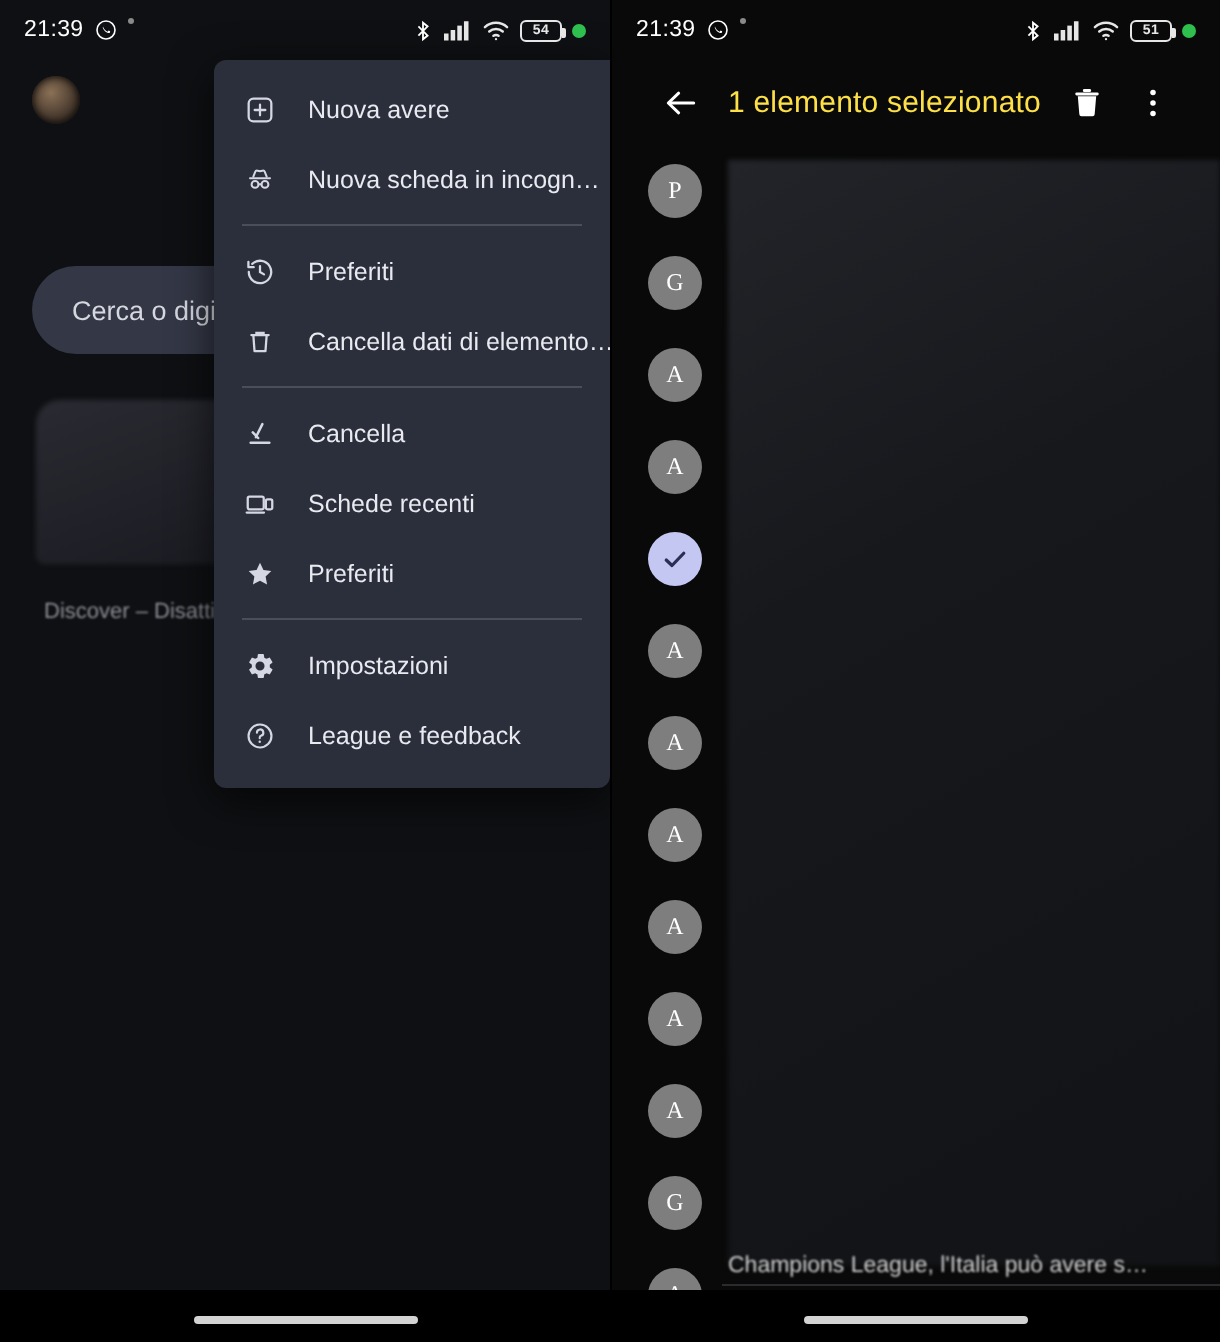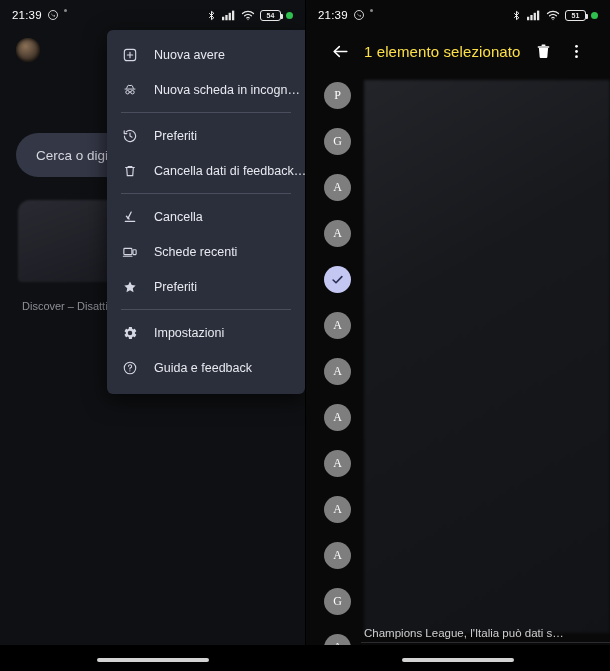--- a/index.html
+++ b/index.html
@@ -218,21 +218,21 @@
       </div>
 
       <div class="menu-item">
         <span class="mi-icon">
           <svg viewBox="0 0 24 24" fill="none" stroke="#d5d8e2" stroke-width="1.7">
             <path d="M5.5 6.8h13" stroke-linecap="round"></path>
             <path d="M9.3 6.8V5.2h5.4v1.6"></path>
             <path d="M7 6.8l.9 12.1h8.2l.9-12.1" stroke-linejoin="round"></path>
           </svg>
         </span>
-        <span>Cancella dati di feedback…</span>
+        <span>Cancella dati di elemento…</span>
       </div>
 
       <div class="menu-sep"></div>
 
       <div class="menu-item">
         <span class="mi-icon">
           <svg viewBox="0 0 24 24" fill="none" stroke="#d5d8e2" stroke-width="1.9" stroke-linecap="round">
             <path d="M13.8 4.6L8.9 14.4"></path>
             <path d="M6.6 10.8l4 4.2"></path>
             <path d="M5 18.6h14"></path>
@@ -273,21 +273,21 @@
       </div>
 
       <div class="menu-item">
         <span class="mi-icon">
           <svg viewBox="0 0 24 24" fill="none" stroke="#d5d8e2" stroke-width="1.6">
             <circle cx="12" cy="12" r="8.6"></circle>
             <path d="M9.7 9.5a2.4 2.4 0 1 1 3 2.3c-.6.2-.9.7-.9 1.3v.5" stroke-linecap="round"></path>
             <circle cx="11.8" cy="16.3" r=".9" fill="#d5d8e2" stroke="none"></circle>
           </svg>
         </span>
-        <span>Guida e feedback</span>
+        <span>League e feedback</span>
       </div>
 
     </div>
 
     <div class="navbar">
       <div class="nav-pill"></div>
     </div>
   </div>
 
   <div class="phone right">
@@ -336,21 +336,21 @@
           </div>
         <div class="r-row">
             <div class="r-av">G</div>
           </div>
         <div class="r-row">
             <div class="r-av">A</div>
           </div>
       </div>
 
       <div class="r-bottom-rule"></div>
-      <div class="r-bottom-text">Champions League, l'Italia può dati s…</div>
+      <div class="r-bottom-text">Champions League, l'Italia può avere s…</div>
     </div>
 
     <div class="r-appbar">
       <div class="ab-btn">
         <svg viewBox="0 0 24 24" fill="none" stroke="#ffffff" stroke-width="1.9" stroke-linecap="round" stroke-linejoin="round">
           <path d="M20 12H4.5"></path>
             <path d="M10.5 5.8L4 12l6.5 6.2"></path>
         </svg>
       </div>
       <div class="ab-title">1 elemento selezionato</div>

